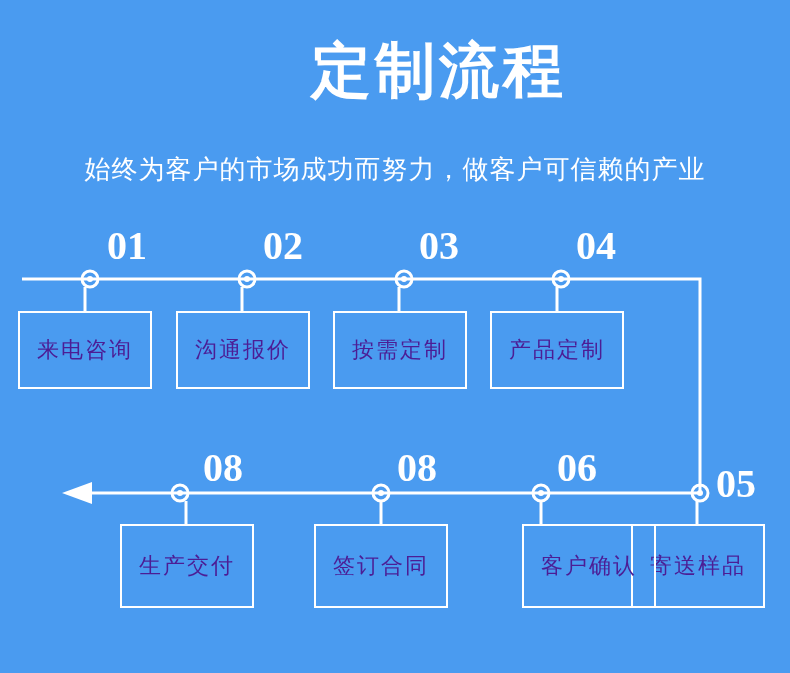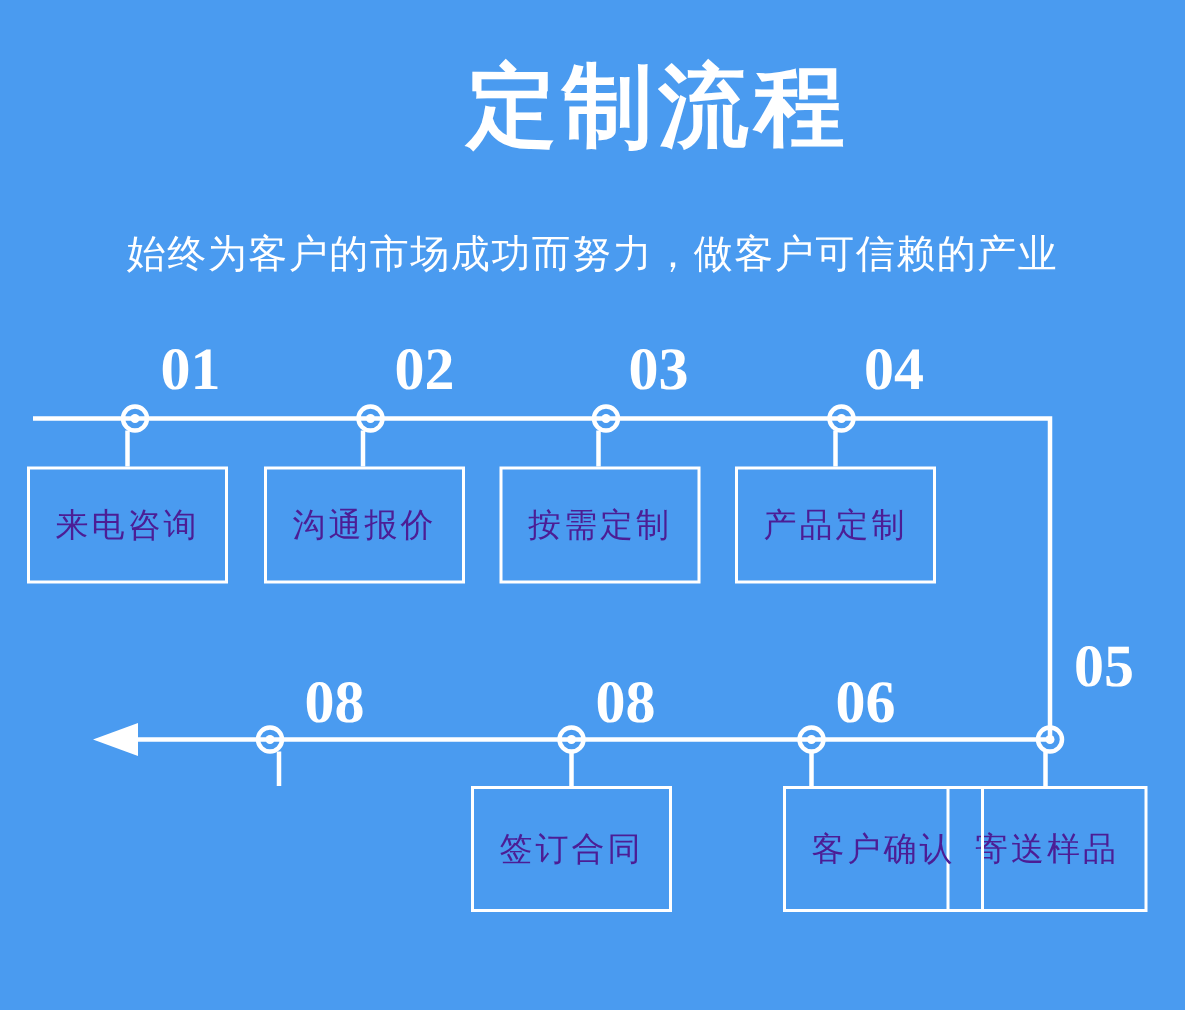--- a/index.html
+++ b/index.html
@@ -114,22 +114,23 @@
   <div class="num" style="left:107px; top:226px;">01</div>
   <div class="num" style="left:263px; top:226px;">02</div>
   <div class="num" style="left:419px; top:226px;">03</div>
   <div class="num" style="left:576px; top:226px;">04</div>
 
   <div class="box" style="left:18px; top:311px; width:134px; height:78px;">来电咨询</div>
   <div class="box" style="left:176px; top:311px; width:134px; height:78px;">沟通报价</div>
   <div class="box" style="left:333px; top:311px; width:134px; height:78px;">按需定制</div>
   <div class="box" style="left:490px; top:311px; width:134px; height:78px;">产品定制</div>
 
-  <div class="num" style="left:716px; top:424px;">05</div>
+  <div class="num" style="left:716px; top:464px;">05</div>
   <div class="num" style="left:557px; top:448px;">06</div>
   <div class="num" style="left:397px; top:448px;">08</div>
   <div class="num" style="left:203px; top:448px;">08</div>
 
   <div class="box" style="left:631px; top:524px; width:134px; height:84px;">寄送样品</div>
   <div class="box" style="left:474px; top:524px; width:134px; height:84px;margin-left:48px;">客户确认</div>
   <div class="box" style="left:314px; top:524px; width:134px; height:84px;">签订合同</div>
+  <div class="box" style="left:120px; top:524px; width:134px; height:84px;">生产交付</div>
 
 </div>
 
 </body></html>

